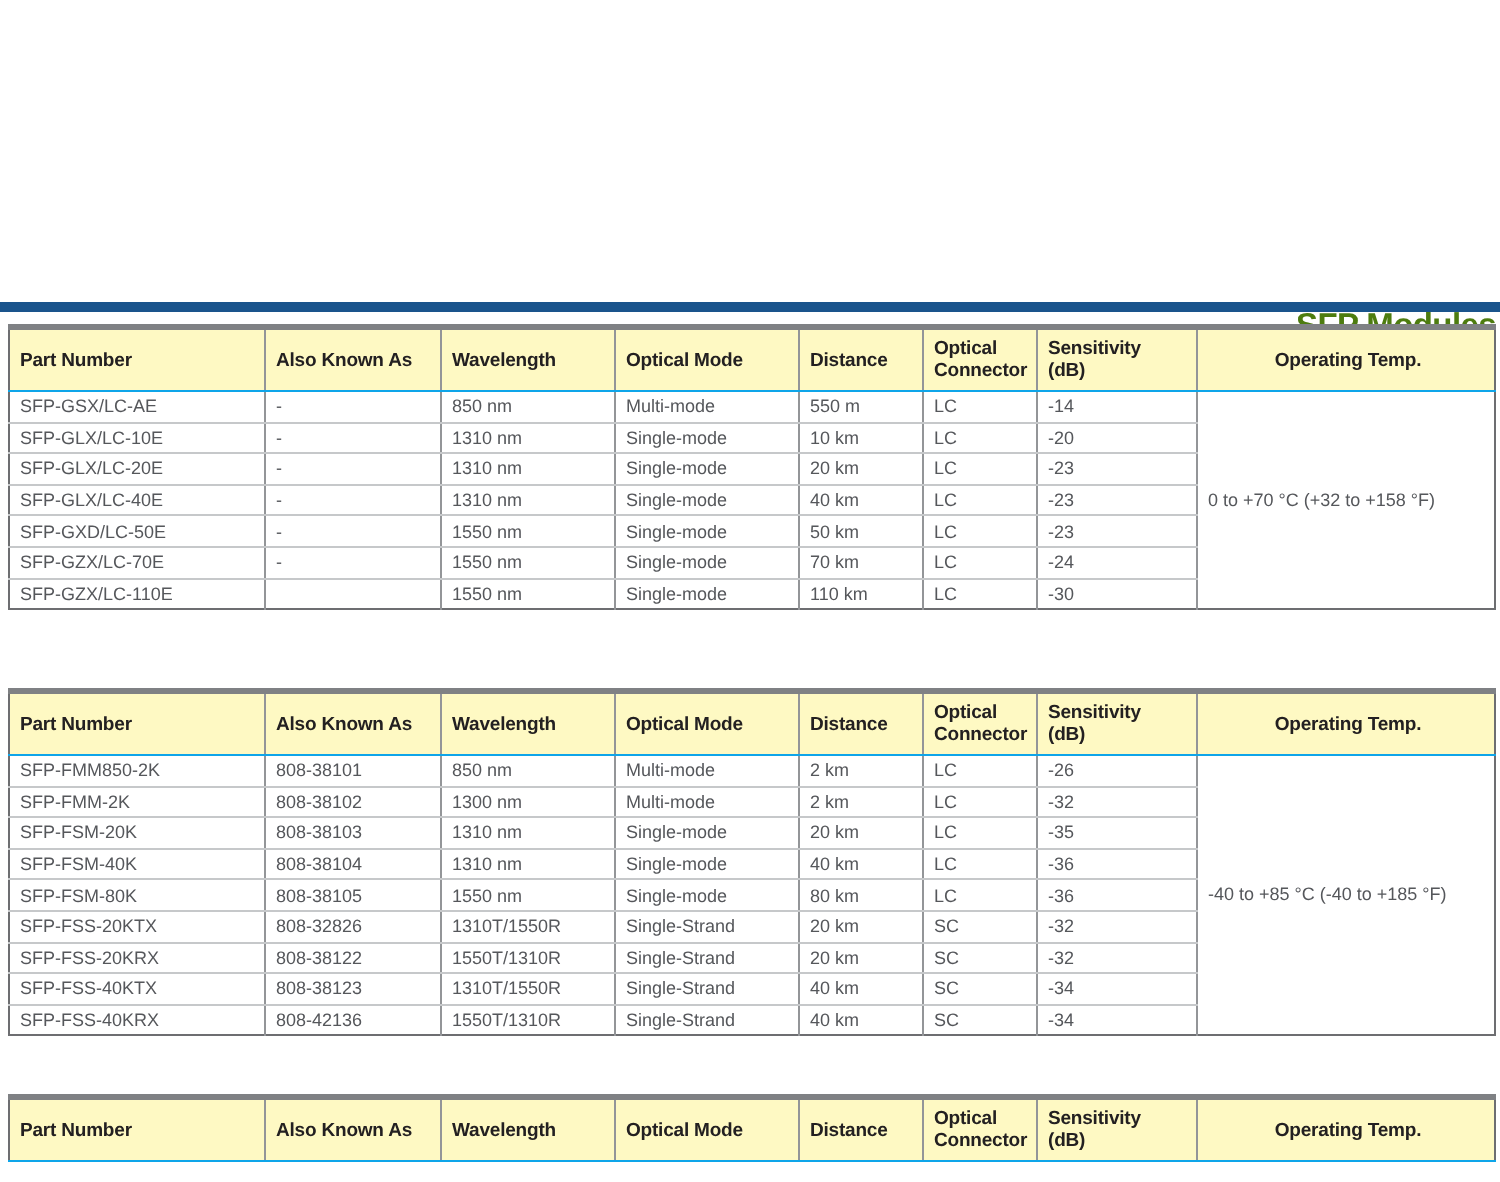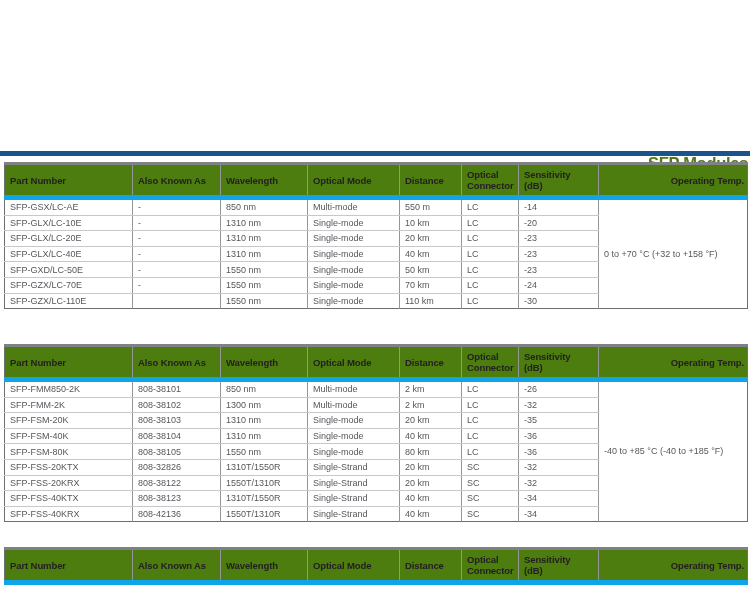--- a/index.html
+++ b/index.html
@@ -23,24 +23,24 @@
     margin:0 0 9px 0;font-size:10.5px;font-weight:bold;color:#1F1F21;letter-spacing:-0.2px;
   }
   .spec-table{
     border-collapse:collapse;table-layout:fixed;width:743px;background:#fff;
     border:1px solid #6D6E71;border-top:3px solid #7F8184;
   }
   col.c0{width:128px} col.c1{width:88px} col.c2{width:87px} col.c3{width:92px}
   col.c4{width:62px}  col.c5{width:57px} col.c6{width:80px} col.c7{width:149px}
   .spec-table th{
     font-size:9.5px;font-weight:bold;color:#232021;text-align:left;vertical-align:middle;
-    padding:2px 3px 2px 5px;height:26px;line-height:11px;background:#4d7c0f;
-    border-right:1px solid #939598;border-bottom:5px solid #0ea5e9;letter-spacing:-0.1px;
-  }
-  .spec-table th.center{text-align:right;}
+    padding:2px 3px 2px 5px;height:26px;line-height:11px;background:#fef9c3;
+    border-right:1px solid #939598;border-bottom:1px solid #0ea5e9;letter-spacing:-0.1px;
+  }
+  .spec-table th.center{text-align:center;}
   .spec-table th:last-child{border-right:none;}
   .spec-table td{
     font-size:9px;color:#55575B;text-align:left;vertical-align:middle;
     padding:0 3px 0 5px;height:14.6px;line-height:12px;white-space:nowrap;overflow:hidden;
     border-right:1px solid #939598;border-bottom:1px solid #C6C8CA;
   }
   .spec-table tbody tr:last-child td{border-bottom:none;}
   .spec-table td.temp-cell{
     border-right:none;border-bottom:none;text-align:left;white-space:normal;line-height:11px;
   }

